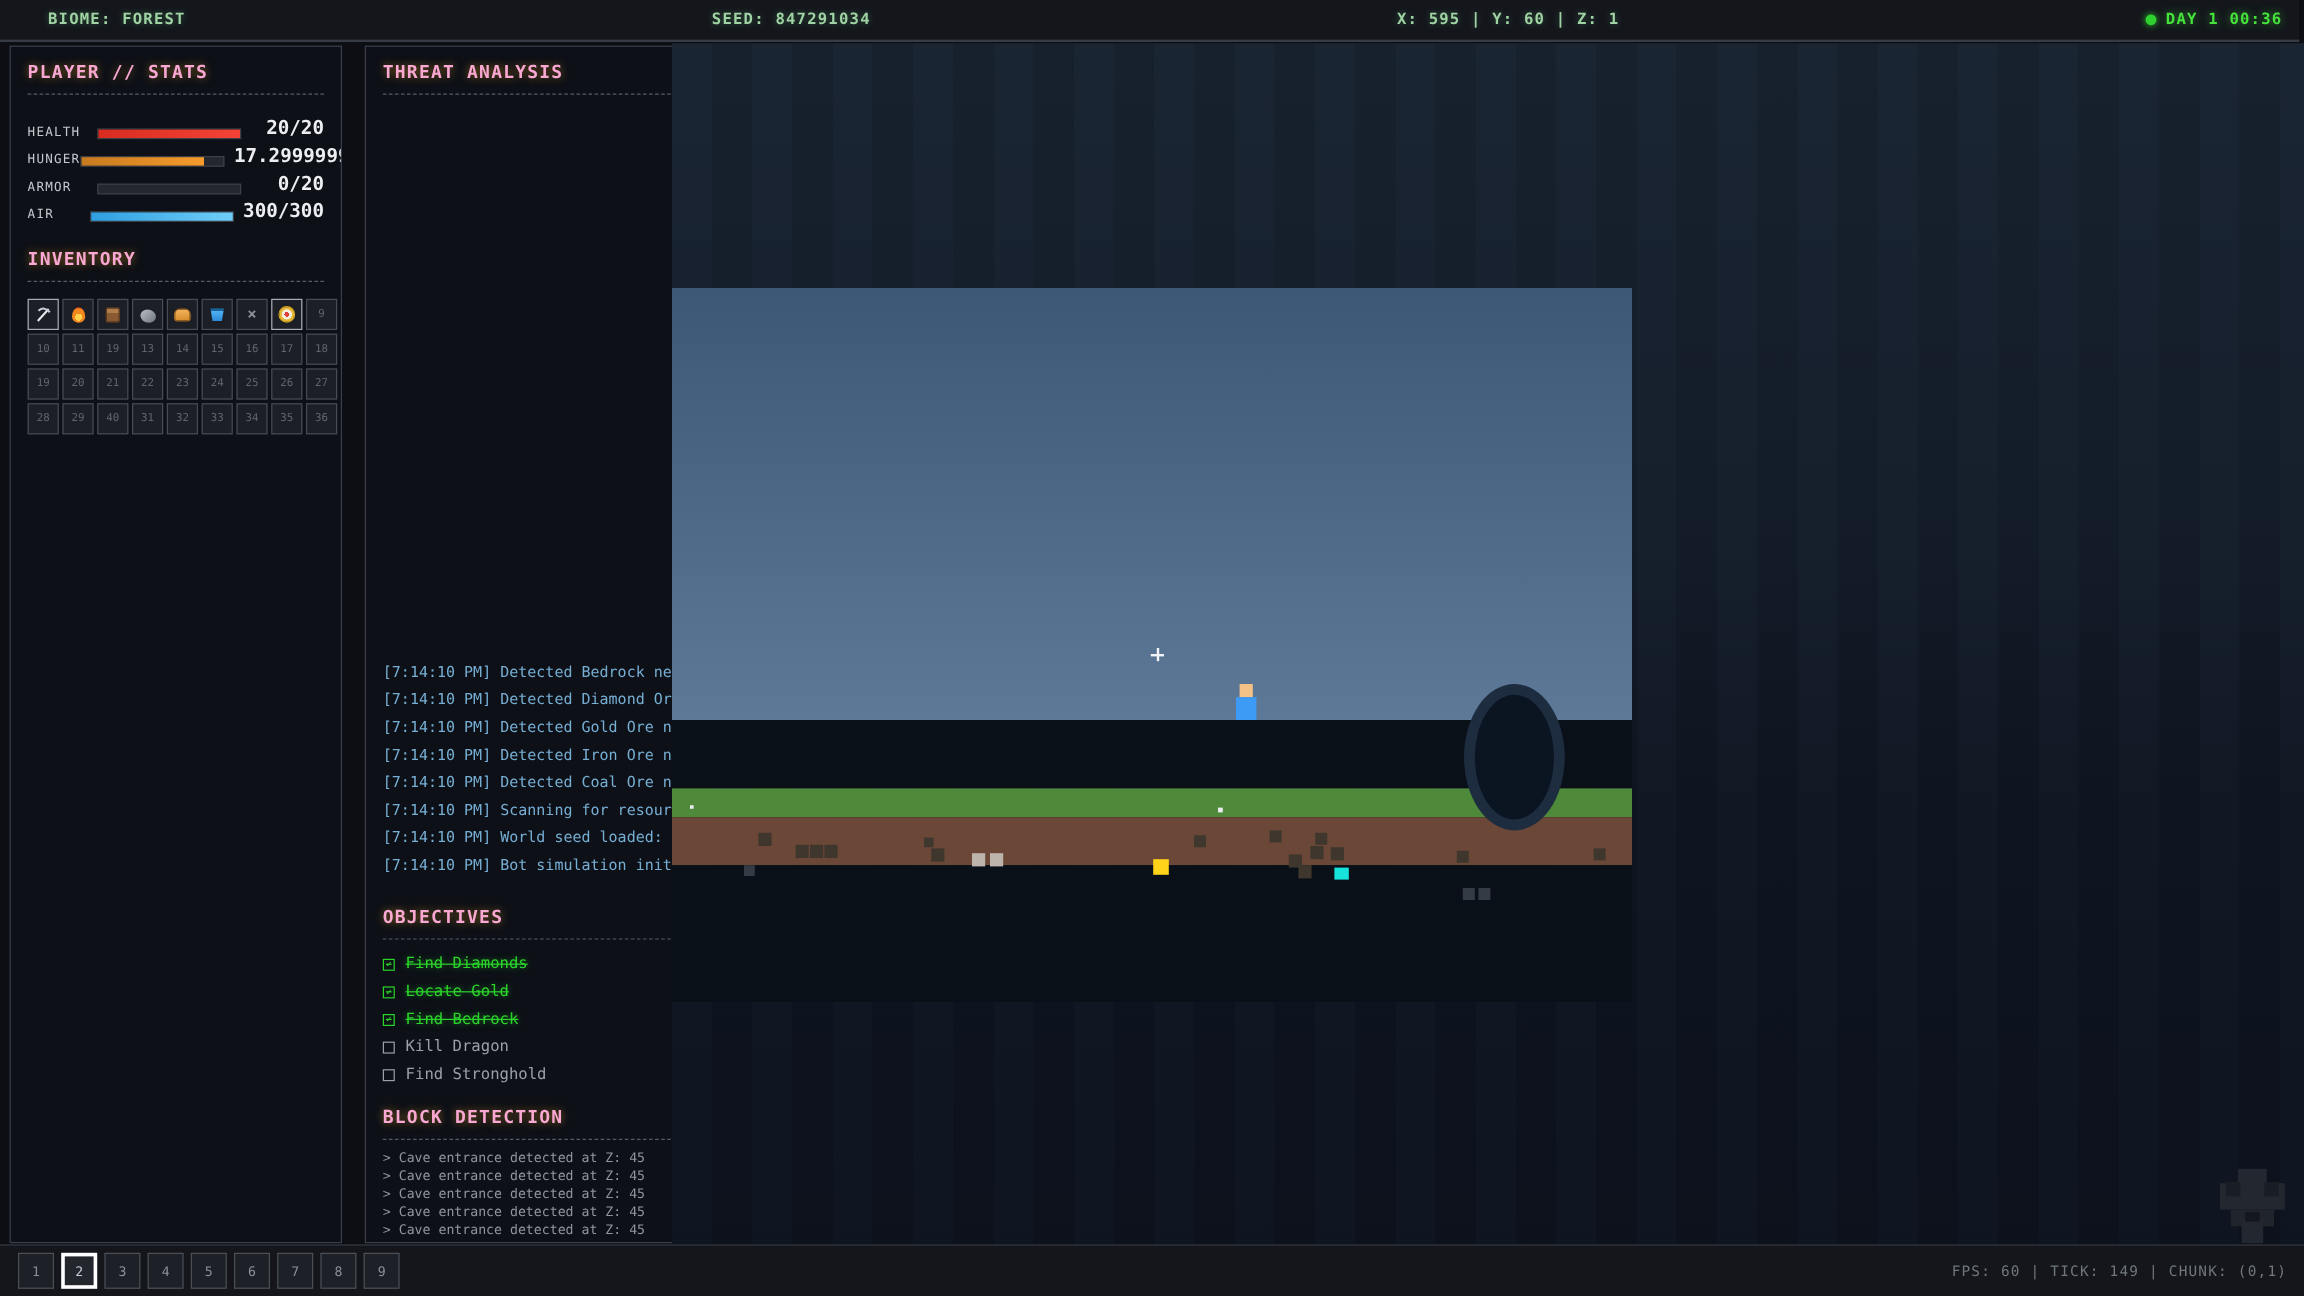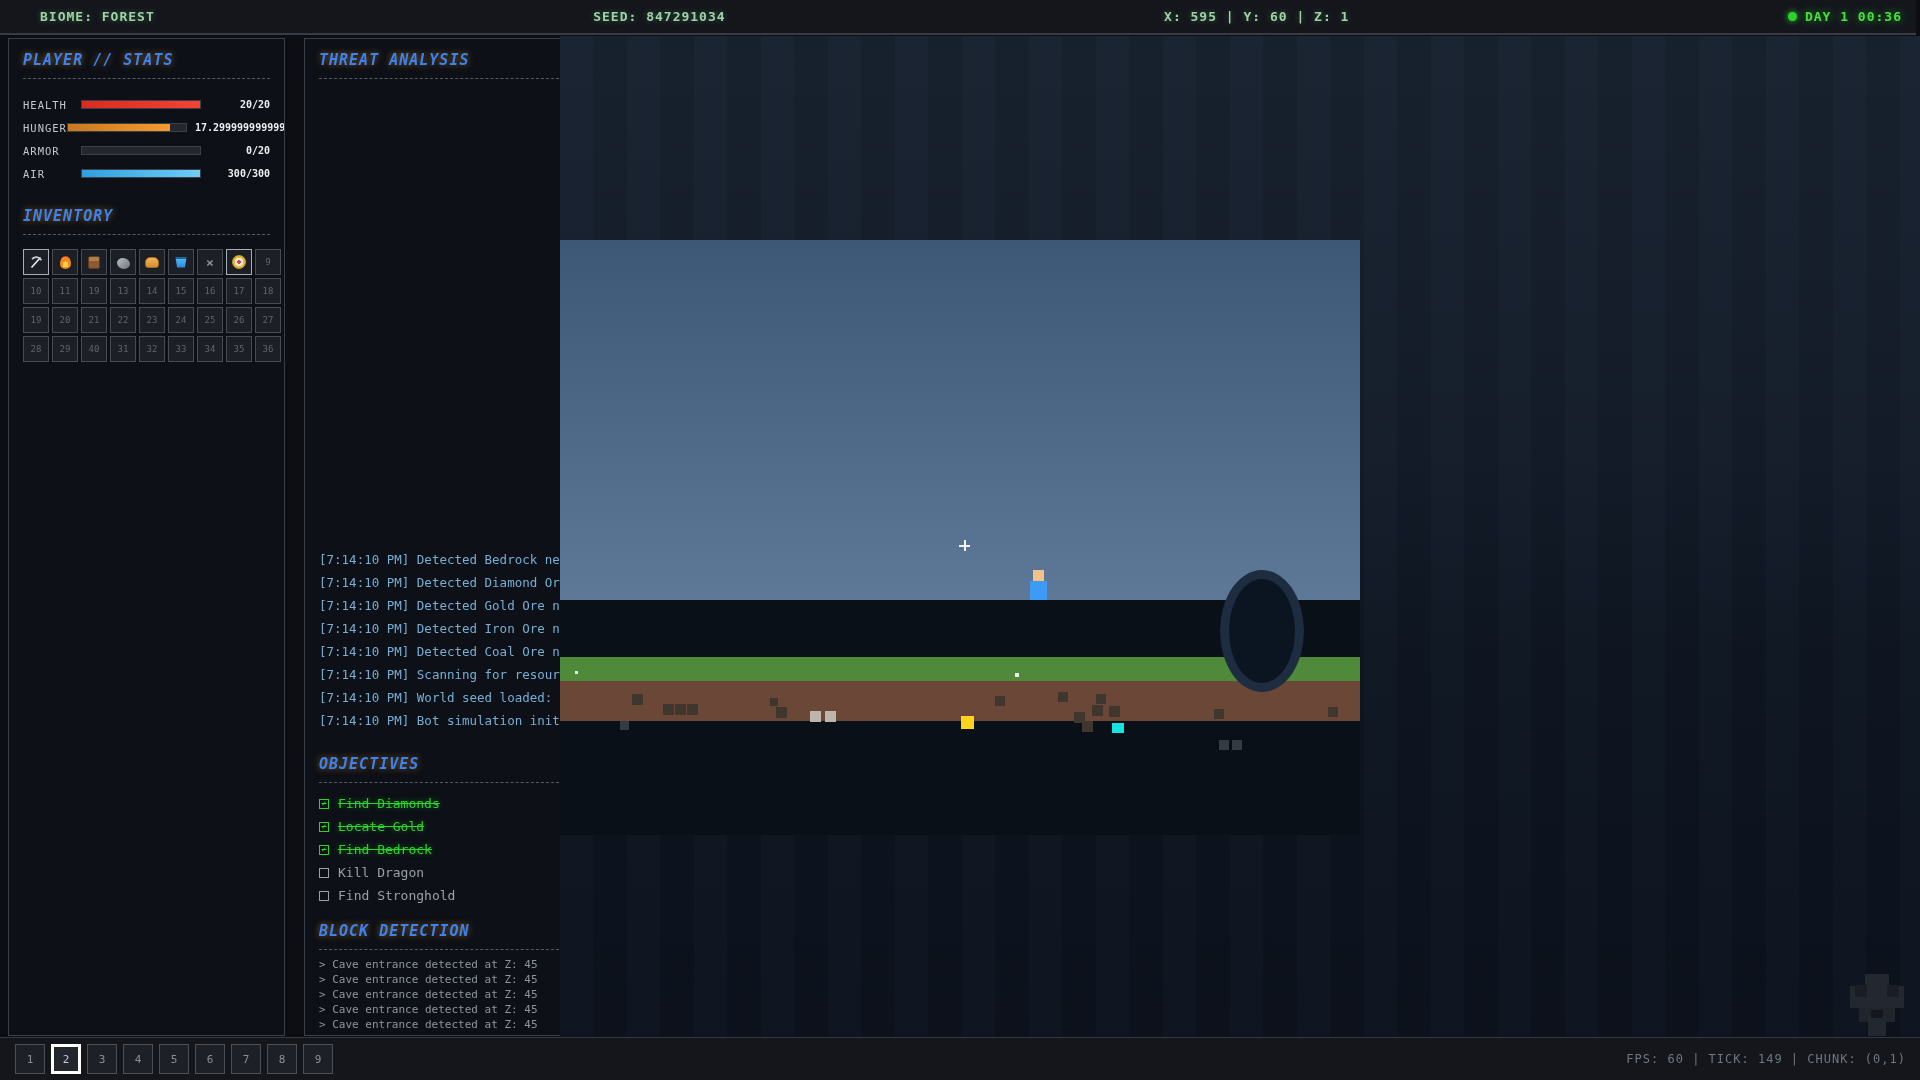--- a/index.html
+++ b/index.html
@@ -15,31 +15,31 @@
   .tb-text { color:#9fd3a4; font-size:13px; font-weight:bold; letter-spacing:1px;
     text-shadow:0 0 6px rgba(120,220,140,.35); }
   #tb-day { color:#46e33c; text-shadow:0 0 8px rgba(70,227,60,.6); display:flex; align-items:center; gap:8px;}
   #tb-day .dot { width:9px; height:9px; border-radius:50%; background:#2fd12f; box-shadow:0 0 6px #2fd12f; display:inline-block;}
 
   
   .panel { position:absolute; top:38px; height:998px; background:#0d1017;
     border:1px solid #3a3f4a; overflow:hidden; }
   #left-panel  { left:8px;   width:277px; padding:12px 14px; }
   #mid-panel   { left:304px; width:270px; padding:12px 14px; }
-  .hdr { color:#3b82f6; font-size:15px; font-weight:bold; letter-spacing:1px;
-    text-shadow:0 0 7px rgba(245,165,29,.55);font-style:italic; }
+  .hdr { color:#f9a8d4; font-size:15px; font-weight:bold; letter-spacing:1px;
+    text-shadow:0 0 7px rgba(245,165,29,.55); }
   .divider { border-top:1px dashed #565b63; margin:9px 0 0 0; }
 
   
   #stats-rows { margin-top:14px; }
-  .stat-row { display:flex; align-items:center; height:23px; white-space:nowrap; }
+  .stat-row { display:flex; align-items:flex-end; height:23px; white-space:nowrap; }
   .stat-label { width:58px; color:#c3c7cd; font-size:10.5px; letter-spacing:1px; }
   .bar-track { width:120px; height:9px; background:#24272e; border:1px solid #3c4046; margin-right:8px; flex:none; }
   .bar-fill { height:100%; }
-  .stat-value { flex:1; text-align:right; color:#eceef1; font-size:10px; font-weight:bold; }
+  .stat-value { flex:1; text-align:right; color:#eceef1; font-size:16px; font-weight:bold; }
 
   
   #inv-grid { margin-top:14px; display:grid; grid-template-columns:repeat(9,26px); grid-auto-rows:26px; gap:3px; }
   .slot { background:#1c1f26; border:1px solid #464b54; display:flex; align-items:center; justify-content:center; }
   .slot.bright { border-color:#a8adb6; }
   .slot .num { color:#5f646c; font-size:9px; }
 
   
   .icon { width:16px; height:16px; position:relative; display:flex; align-items:center; justify-content:center; }
   .fire-icon { width:11px; height:13px; background:radial-gradient(circle at 50% 65%, #ffd24a 0 3px, #f4881f 3px 7px, #d8441c 8px);

